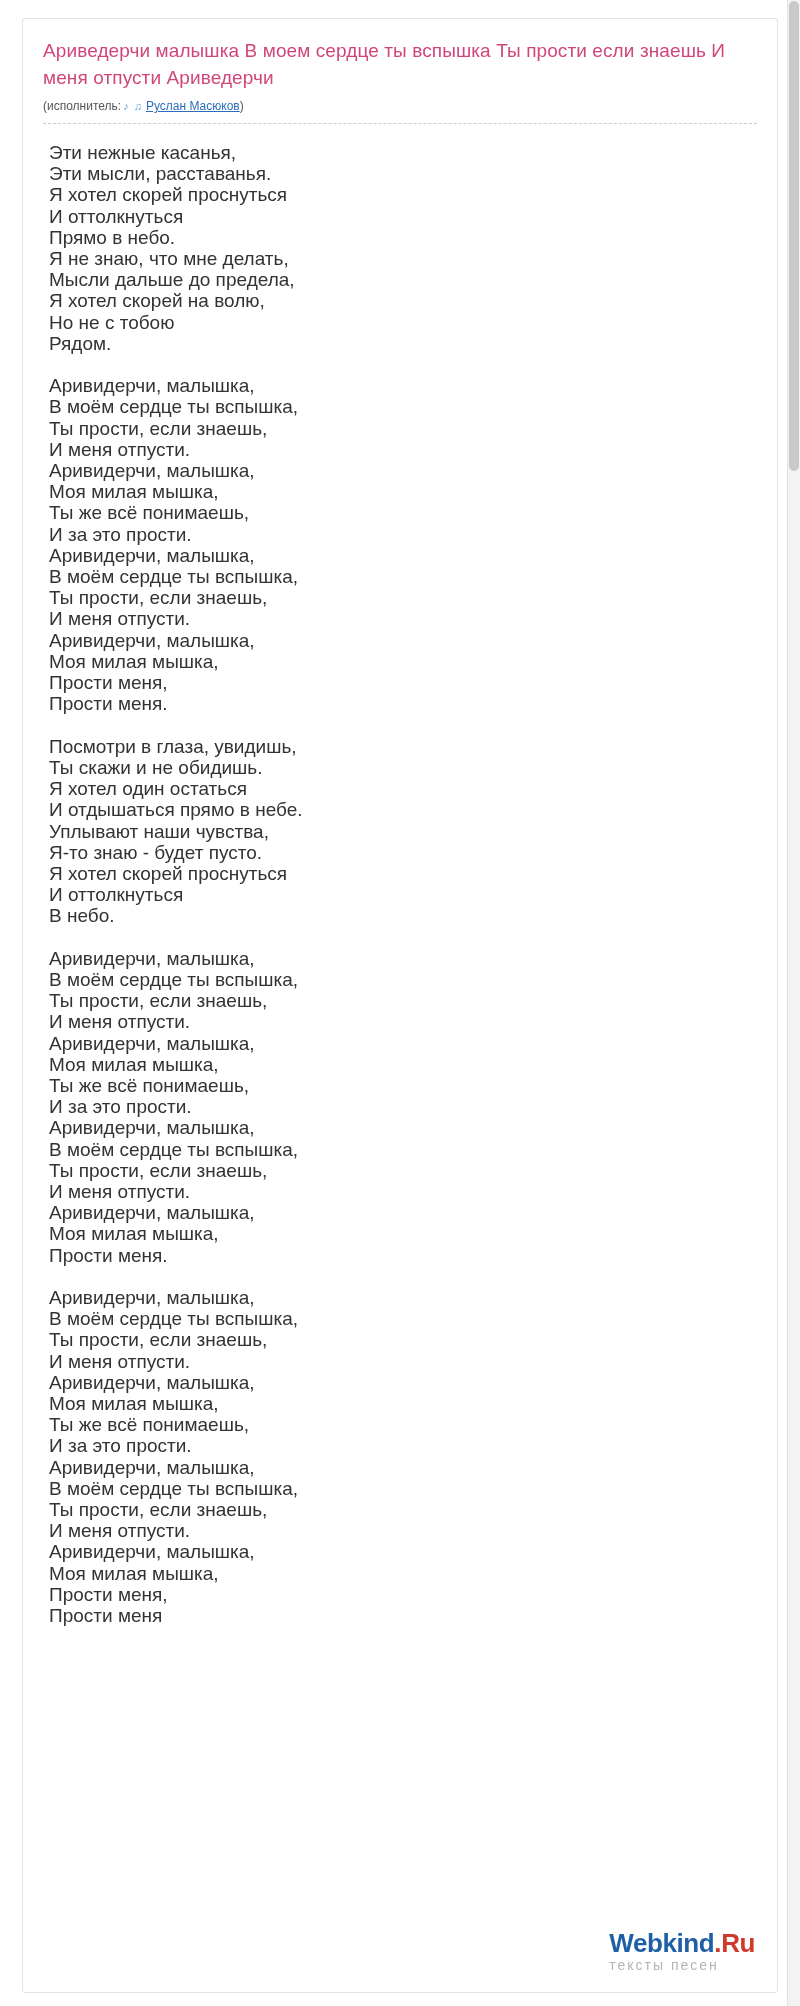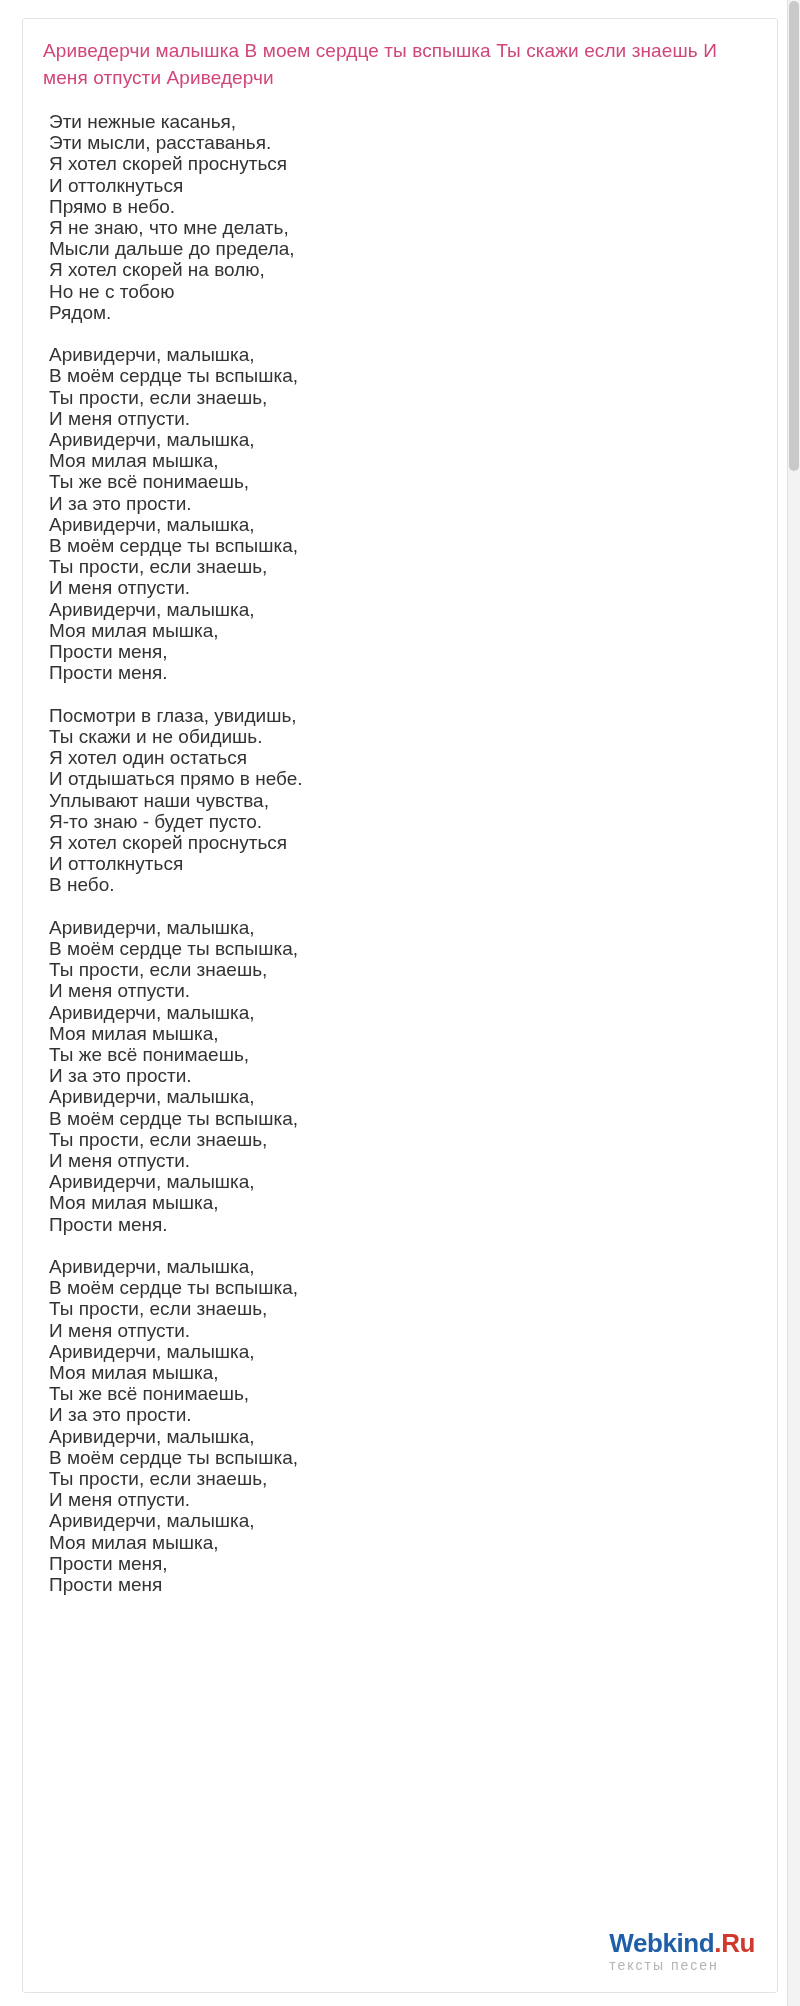--- a/index.html
+++ b/index.html
@@ -108,22 +108,25 @@
     border-radius: 5px;
   }
 </style>
 </head>
 <body>
 
 <div class="page">
 
   <div class="card">
 
-    <h1 class="song-title">Ариведерчи малышка В моем сердце ты вспышка Ты скажи если знаешь И меня отпусти Ариведерчи</h1>
-
+    <h1 class="song-title">Ариведерчи малышка В моем сердце ты вспышка Ты прости если знаешь И меня отпусти Ариведерчи</h1>
+
+    <div class="artist-line">
+      <span>(исполнитель:</span><span class="note-icons">♪ ♫</span><a class="artist-link">Руслан Масюков</a><span>)</span>
+    </div>
 
     <pre class="lyrics">Эти нежные касанья,
 Эти мысли, расставанья.
 Я хотел скорей проснуться
 И оттолкнуться
 Прямо в небо.
 Я не знаю, что мне делать,
 Мысли дальше до предела,
 Я хотел скорей на волю,
 Но не с тобою

